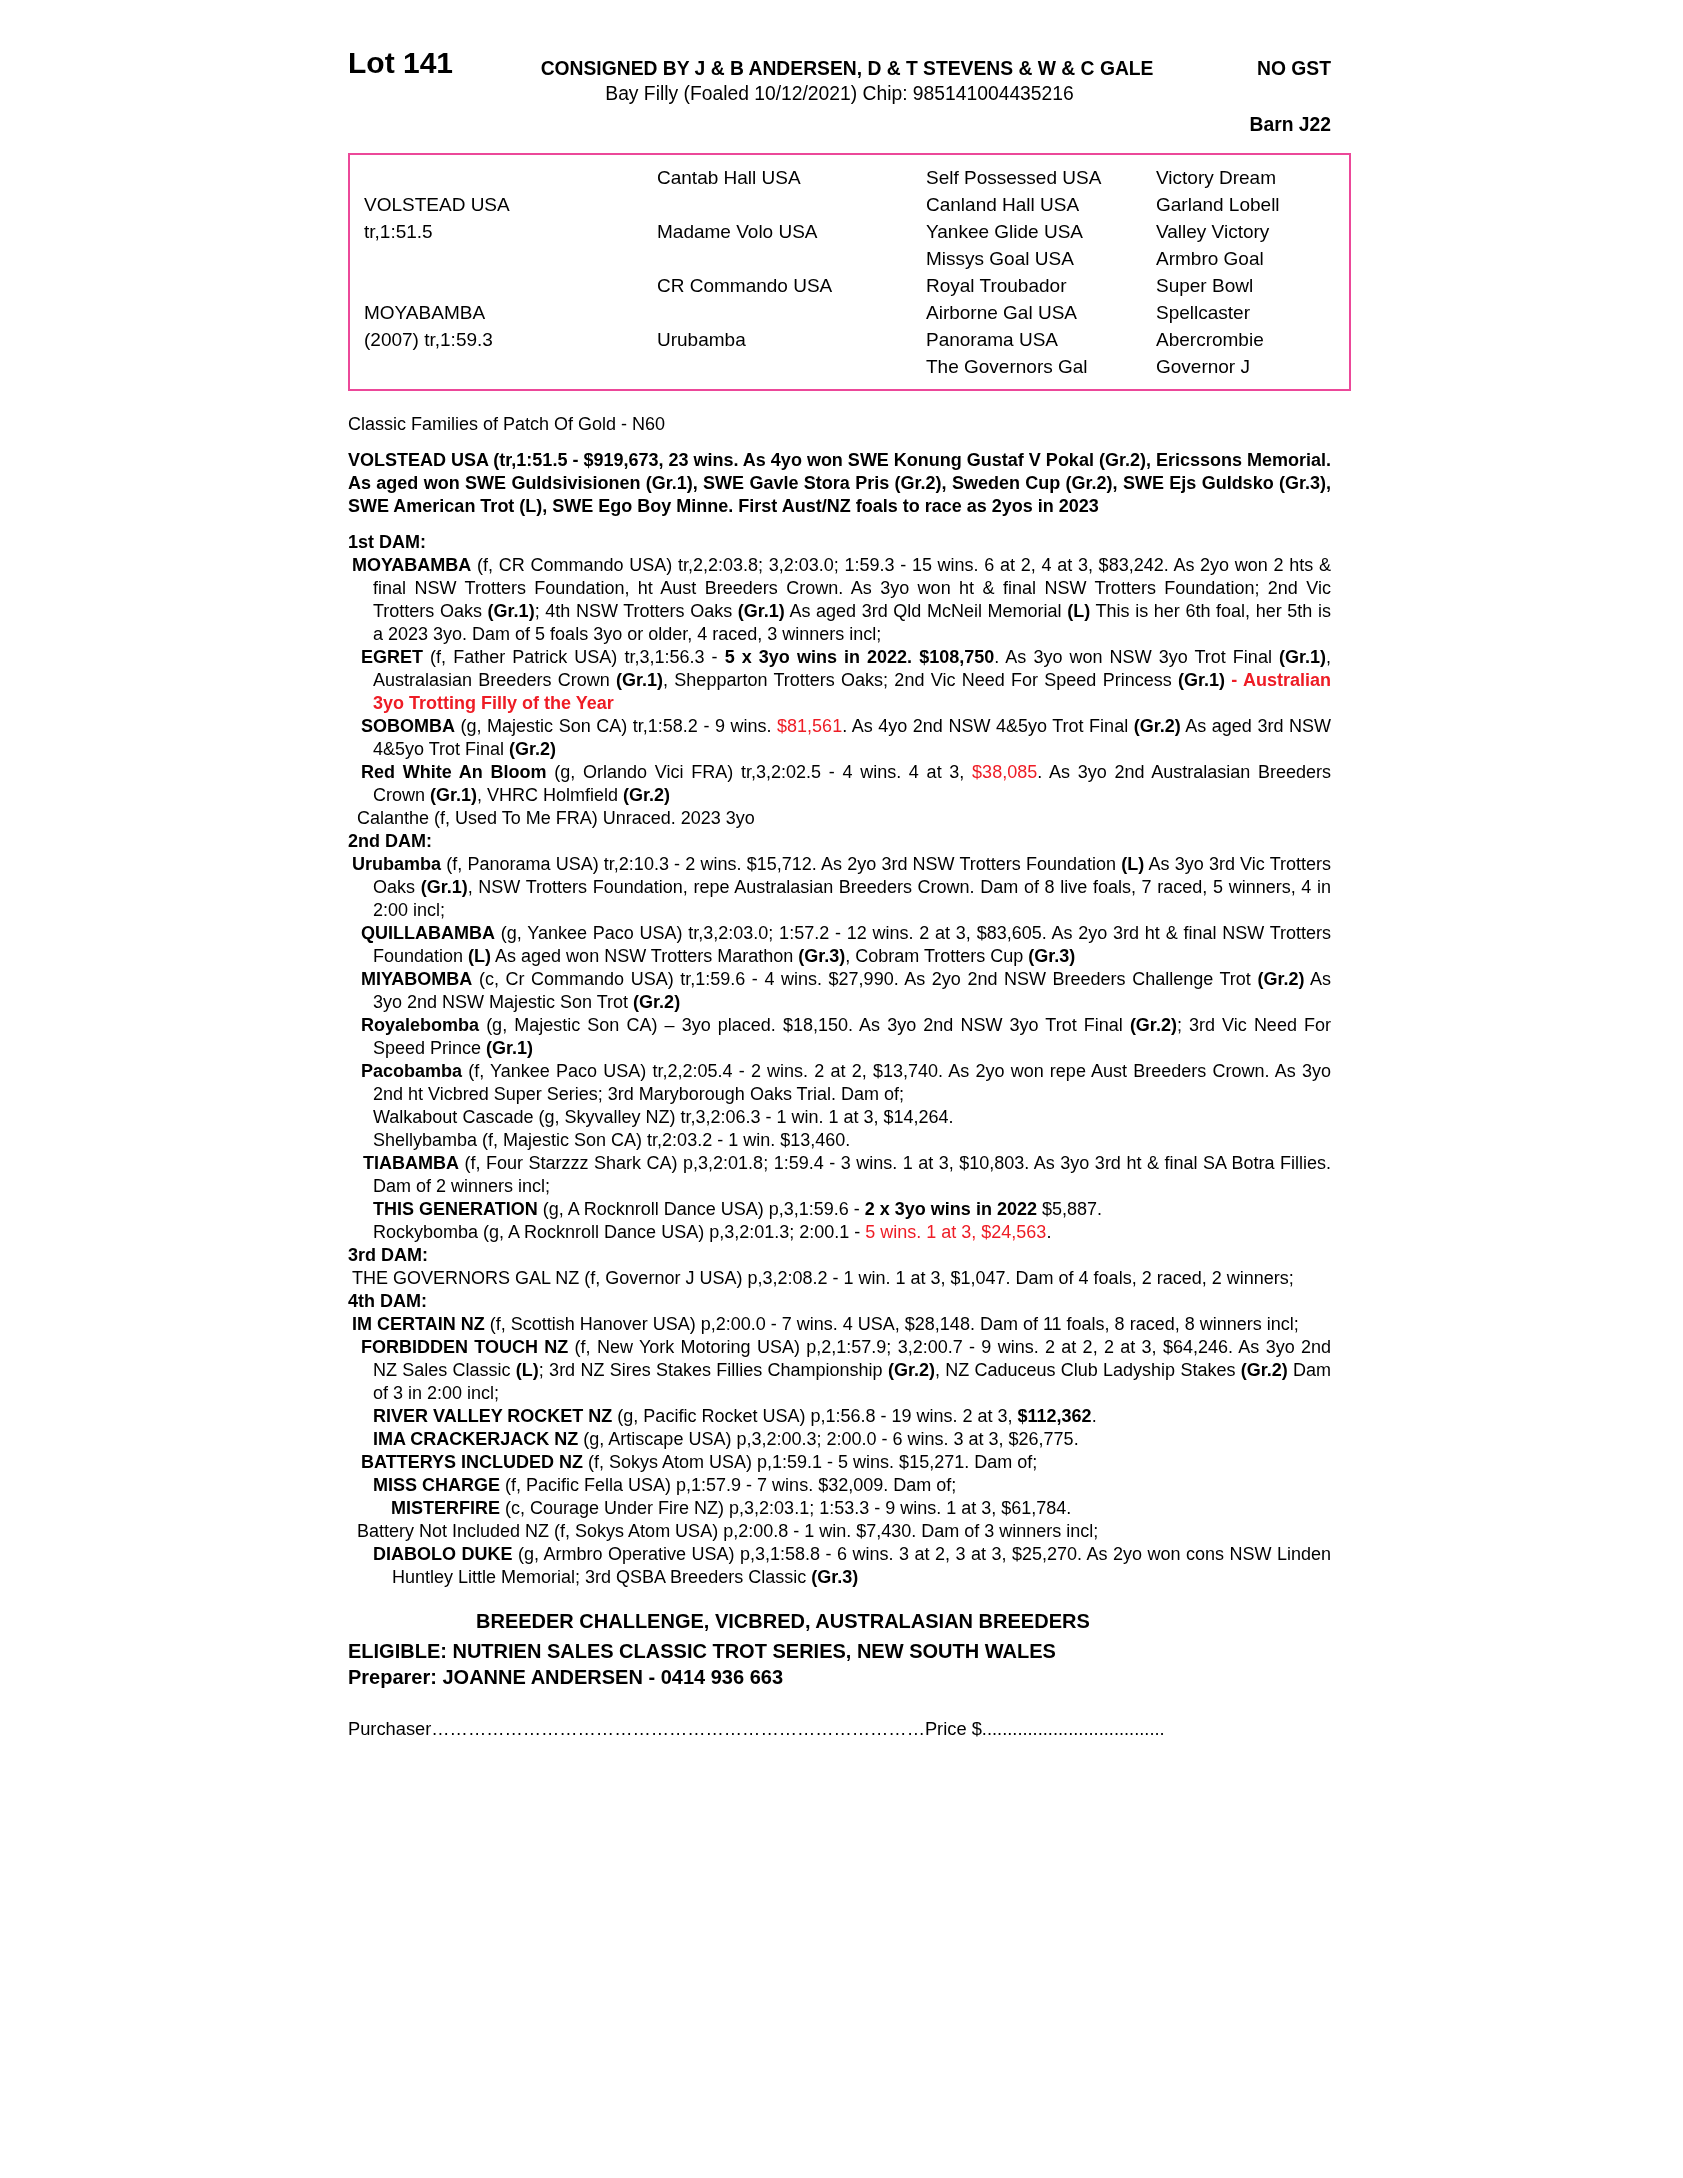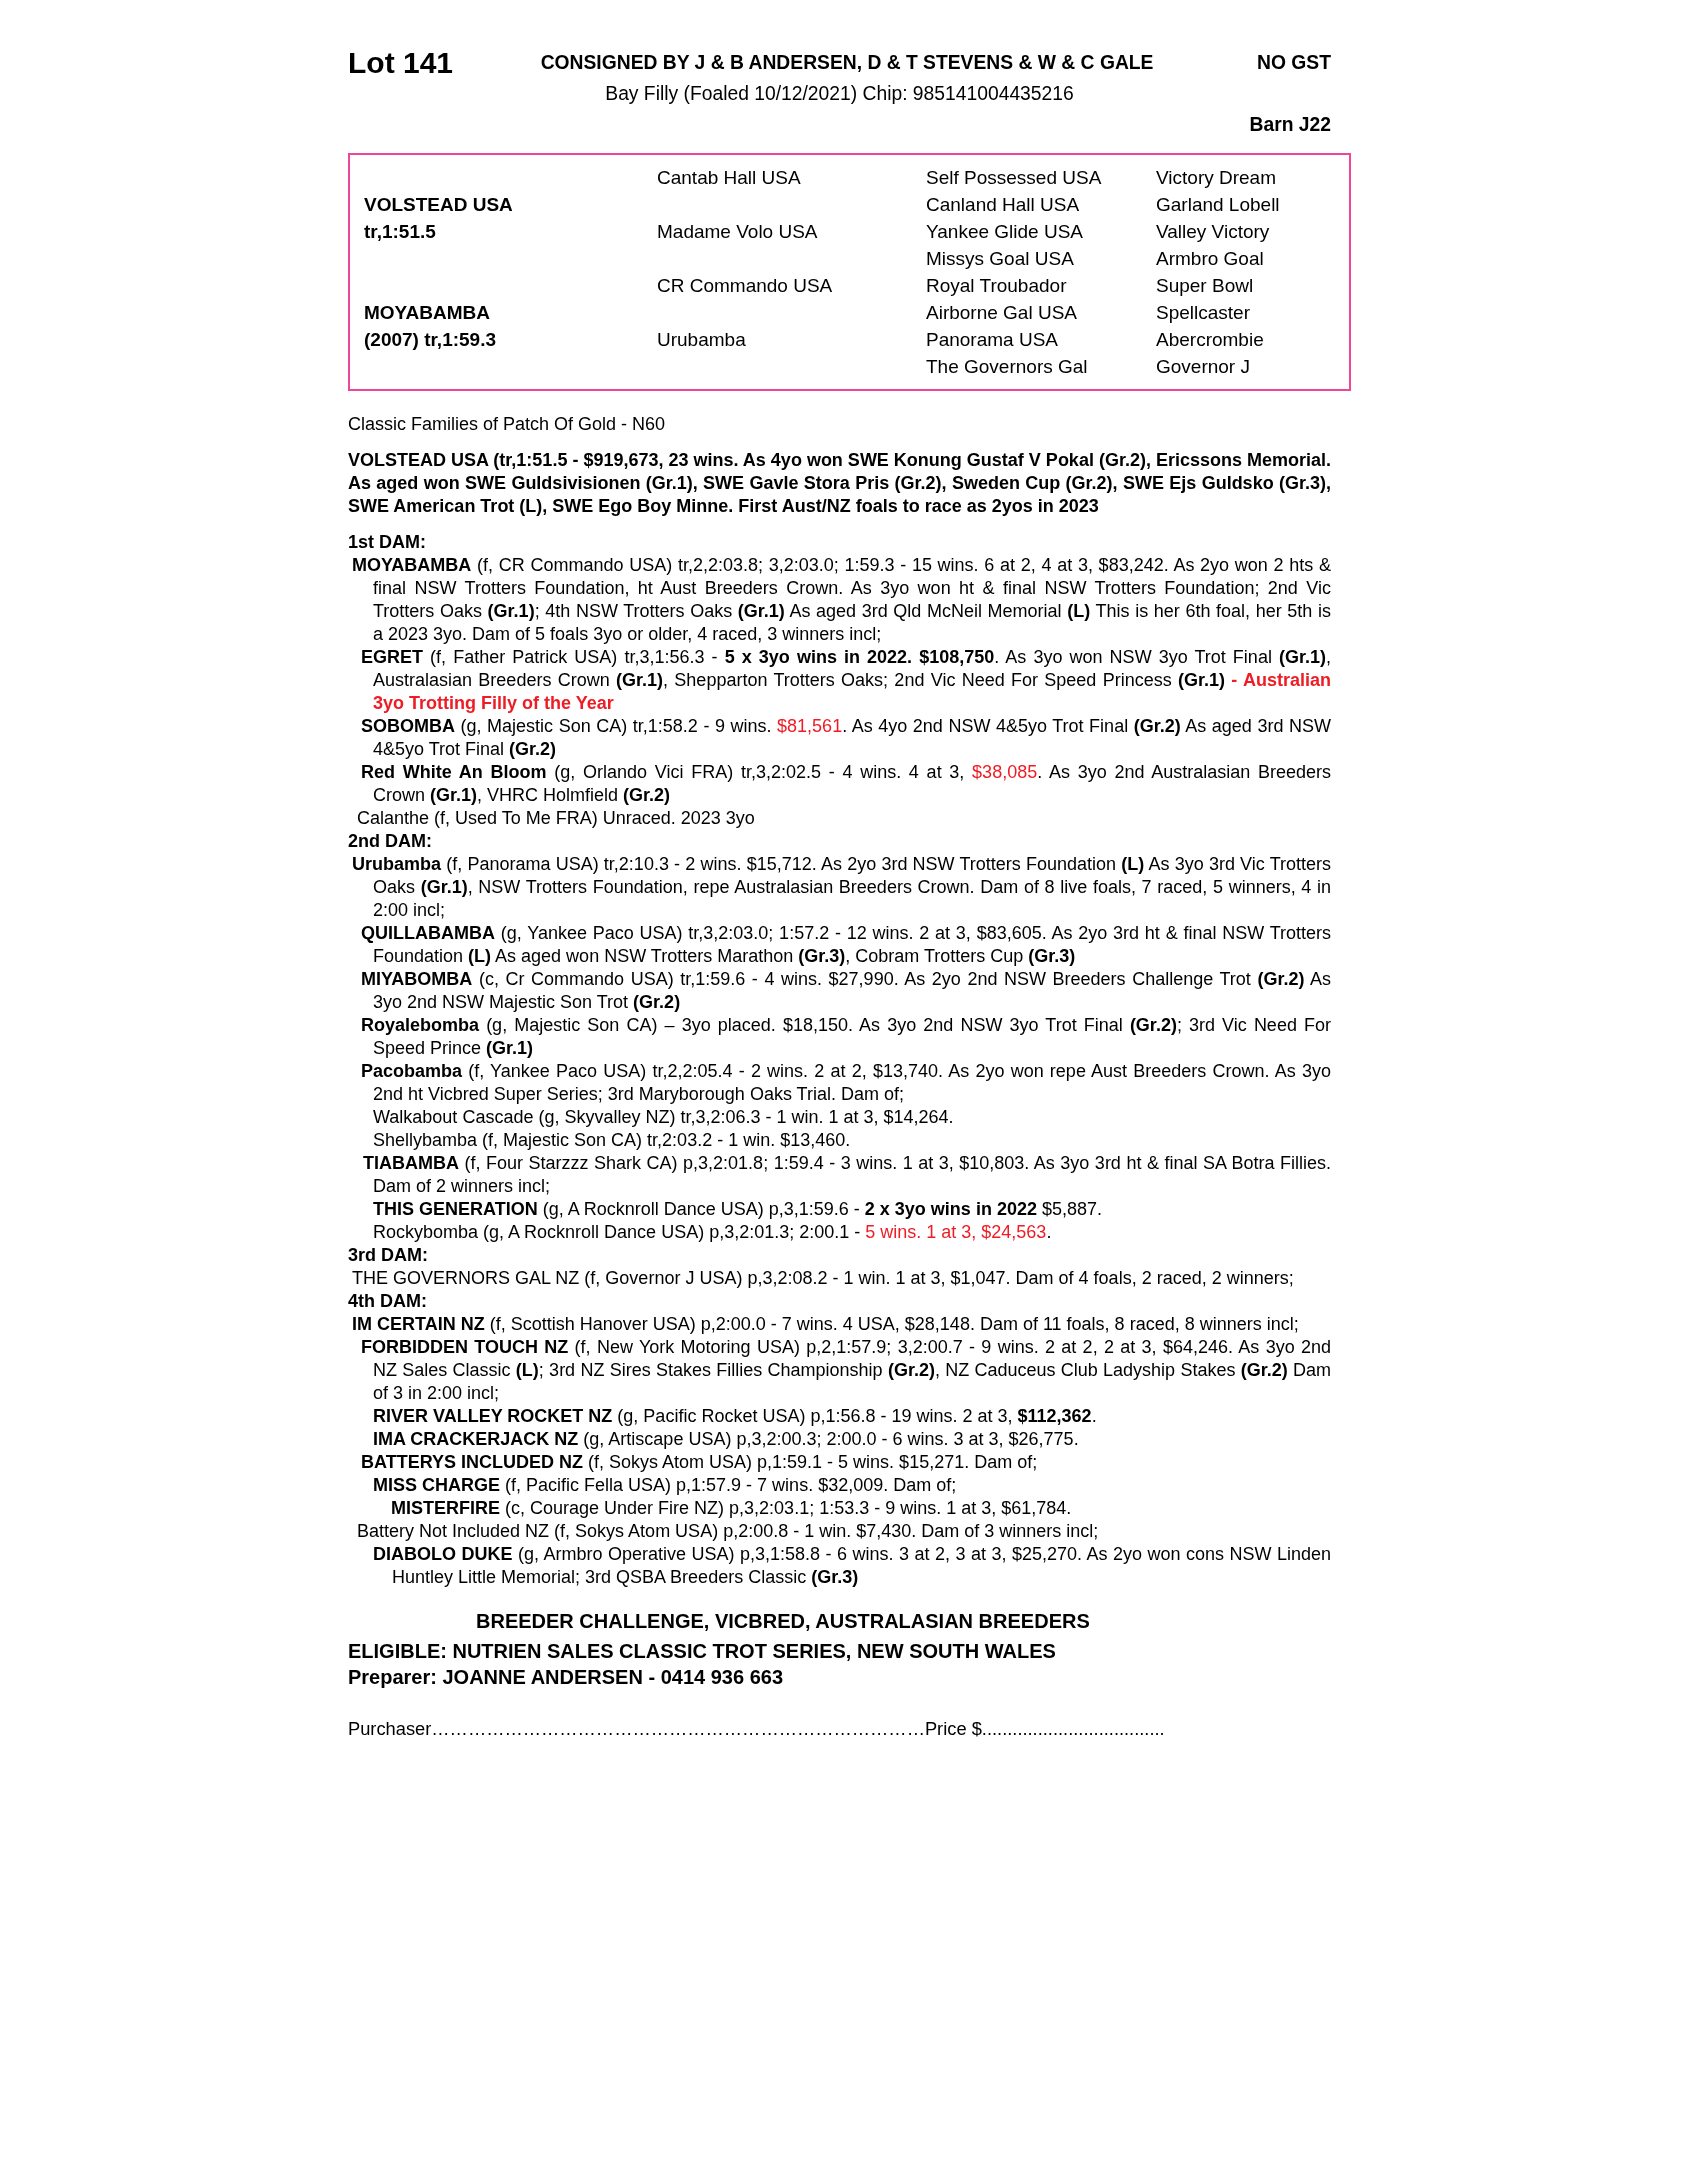--- a/index.html
+++ b/index.html
@@ -1,32 +1,32 @@
 <!DOCTYPE html>
 <html><head>
 <meta charset="utf-8">
 <style>
   html,body{margin:0;padding:0;background:#ffffff;color:#000;}
   body{width:1683px;height:2178px;font-family:"Liberation Sans",sans-serif;overflow:hidden;}
   .page{width:1003px;margin-left:348px;padding-top:46px;}
 
   
-  .hrow1{display:flex;align-items:center;width:983px;gap:12px;}
+  .hrow1{display:flex;align-items:flex-end;width:983px;gap:12px;}
   .lot{font-size:30px;font-weight:bold;white-space:nowrap;}
   .consigned{flex:1;text-align:center;font-size:19.3px;font-weight:bold;padding-left:8px;}
   .nogst{font-size:19.3px;font-weight:bold;margin-left:24px;white-space:nowrap;}
   .hrow2{width:983px;text-align:center;font-size:19.3px;margin-top:3px;}
   .hrow3{width:983px;text-align:right;font-size:19.3px;font-weight:bold;margin-top:9px;}
 
   
   .pbox{margin-top:17px;border:2px solid #ec4899;padding:9px 0 9px 14px;
         display:grid;grid-template-columns:293px 269px 230px 1fr;grid-auto-rows:27px;
         font-size:19px;line-height:27px;}
   .pcell{white-space:nowrap;overflow:visible;}
-  .pcell.c0{font-weight:bold;}
+  .pcell.c0{font-weight:normal;}
 
   
   .bodytext{width:983px;margin-top:22px;font-size:18px;line-height:23px;}
   .para{text-align:justify;}
   .gapb{margin-bottom:13px;}
   .sire{font-weight:bold;}
   .head{font-weight:bold;}
   .lvl1{padding-left:25px;text-indent:-21px;}
   .lvl2{padding-left:25px;text-indent:-12px;}
   .lvl2s{padding-left:25px;text-indent:-16px;}

